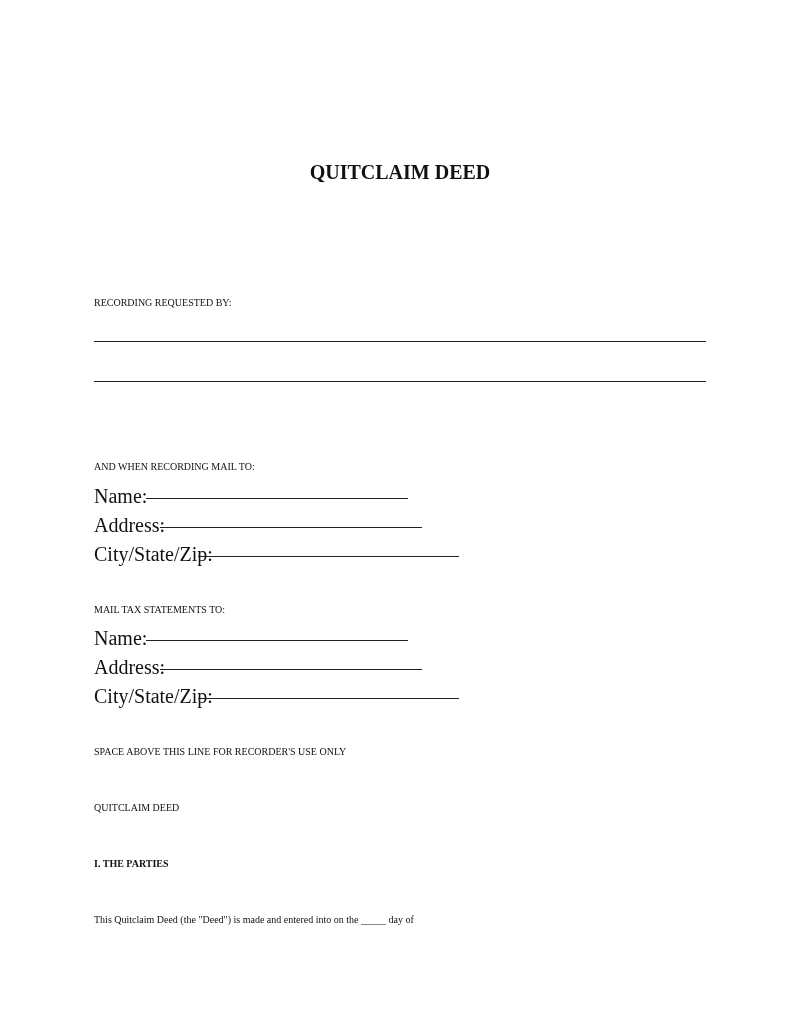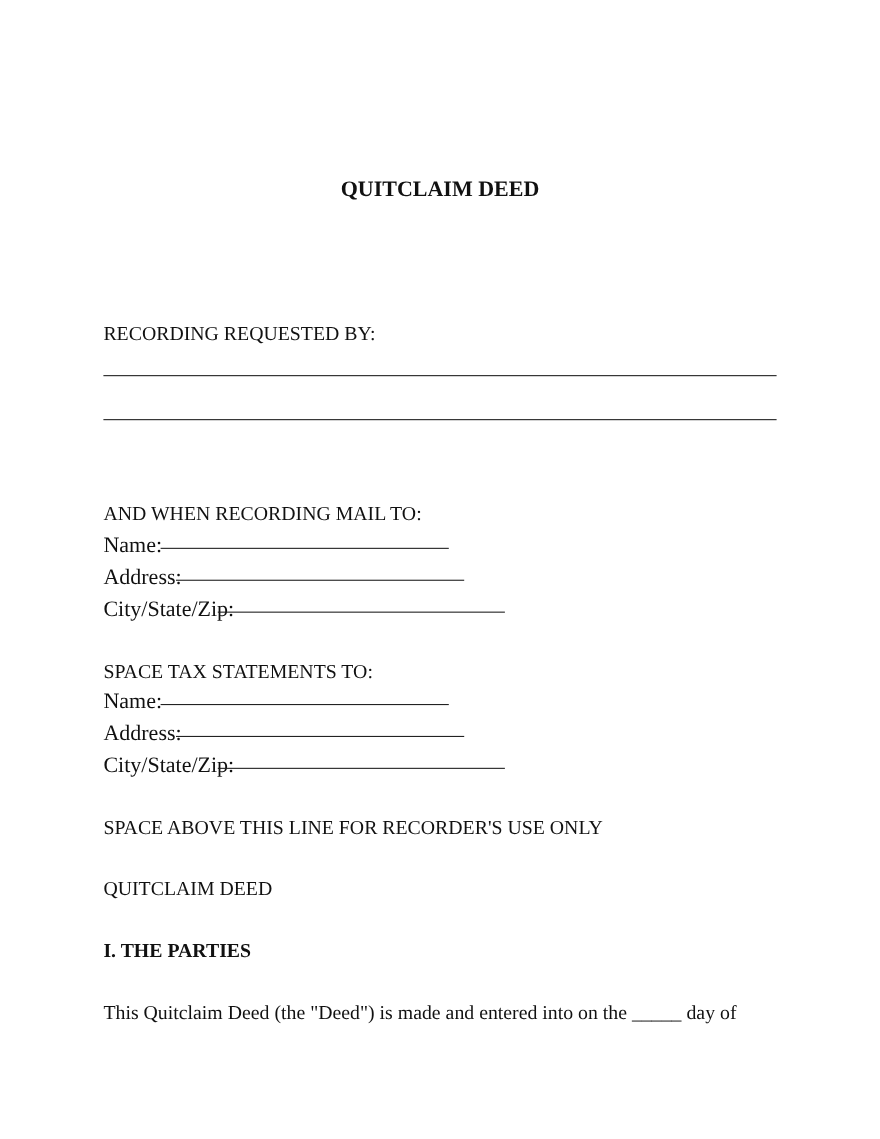--- a/index.html
+++ b/index.html
@@ -6,21 +6,21 @@
   body {
     width: 800px; height: 1035px; position: relative; overflow: hidden;
     font-family: "Liberation Serif", "DejaVu Serif", serif;
     color: #111111;
   }
   .abs { position: absolute; white-space: nowrap; }
   .title {
     left: 0; width: 800px; top: 160px; text-align: center;
     font-size: 20px; font-weight: bold; line-height: 24px;
   }
-  .txt { font-size: 18px; line-height: 18px; left: 94px; }
+  .txt { font-size: 10px; line-height: 18px; left: 94px; }
   .bold { font-weight: bold; }
   .rule { position: absolute; height: 0; border-top: 1.5px solid #222; }
   .field-label { font-size: 20px; line-height: 18px; left: 94px; }
 </style>
 </head>
 <body>
 
 <div>
 
   <div class="abs title">QUITCLAIM DEED</div>
@@ -33,21 +33,21 @@
 
   <div class="abs field-label" style="top:487px;">Name:</div>
   <div class="rule" style="left:146px; width:262px; top:498px;"></div>
 
   <div class="abs field-label" style="top:516px;">Address:</div>
   <div class="rule" style="left:160px; width:262px; top:527px;"></div>
 
   <div class="abs field-label" style="top:545px;">City/State/Zip:</div>
   <div class="rule" style="left:198px; width:261px; top:556px;"></div>
 
-  <div class="abs txt" style="top:601px;">SPACE TAX STATEMENTS TO:</div>
+  <div class="abs txt" style="top:601px;">MAIL TAX STATEMENTS TO:</div>
 
   <div class="abs field-label" style="top:629px;">Name:</div>
   <div class="rule" style="left:146px; width:262px; top:640px;"></div>
 
   <div class="abs field-label" style="top:658px;">Address:</div>
   <div class="rule" style="left:160px; width:262px; top:669px;"></div>
 
   <div class="abs field-label" style="top:687px;">City/State/Zip:</div>
   <div class="rule" style="left:198px; width:261px; top:698px;"></div>
 

